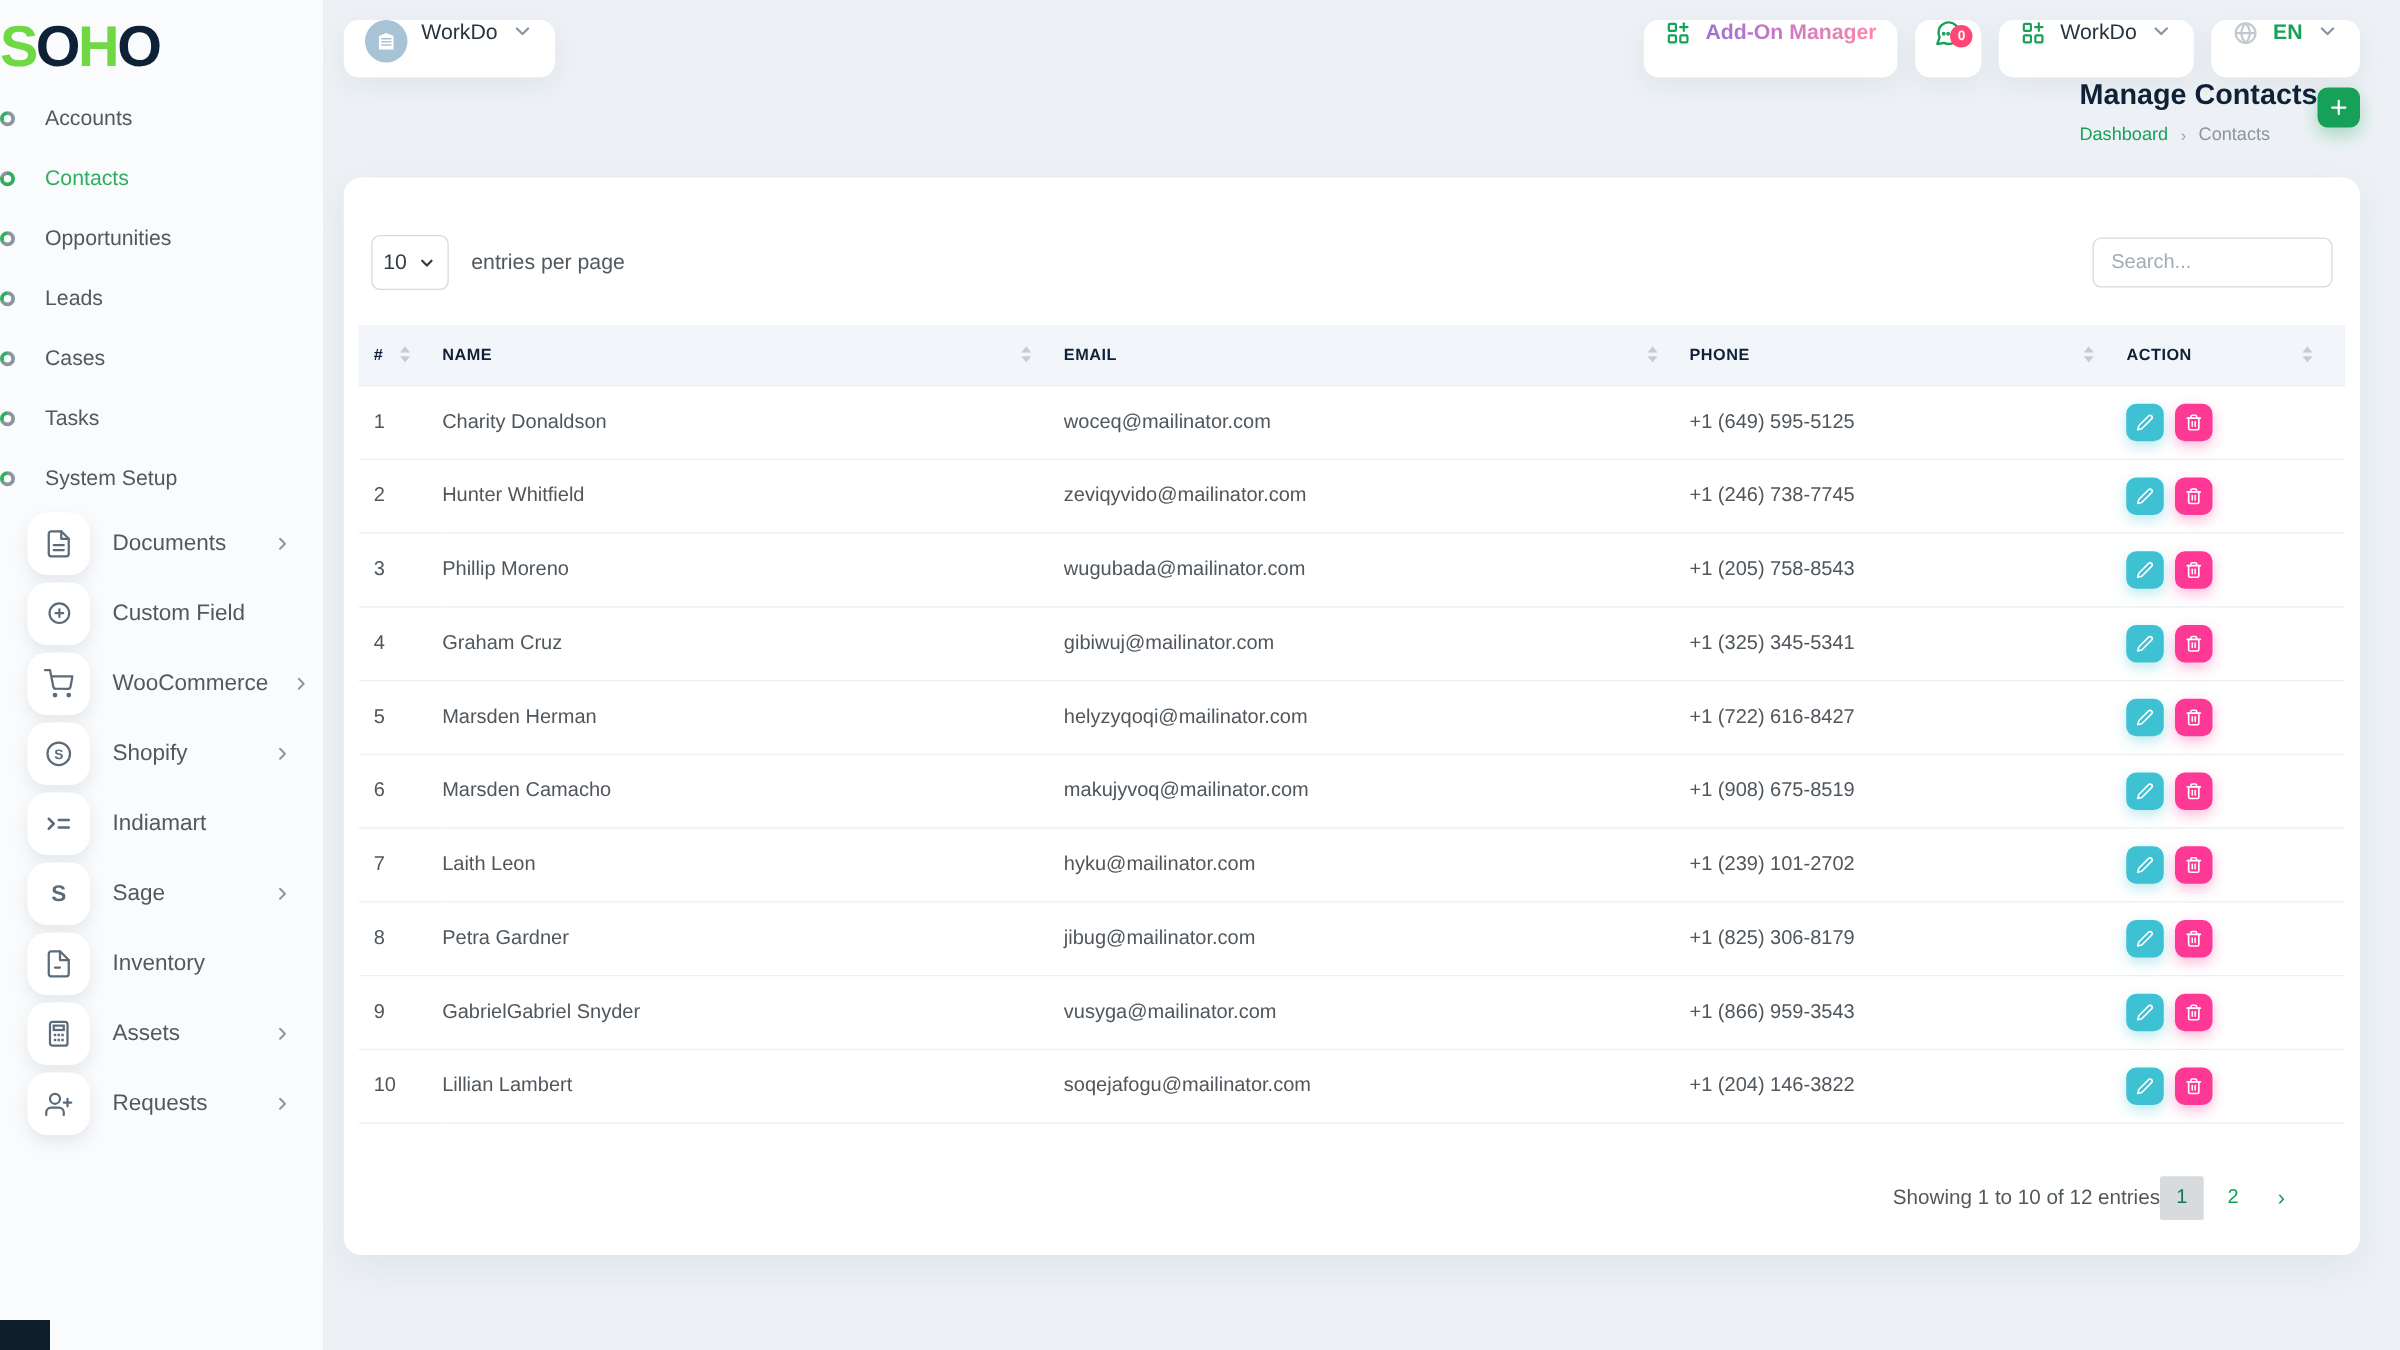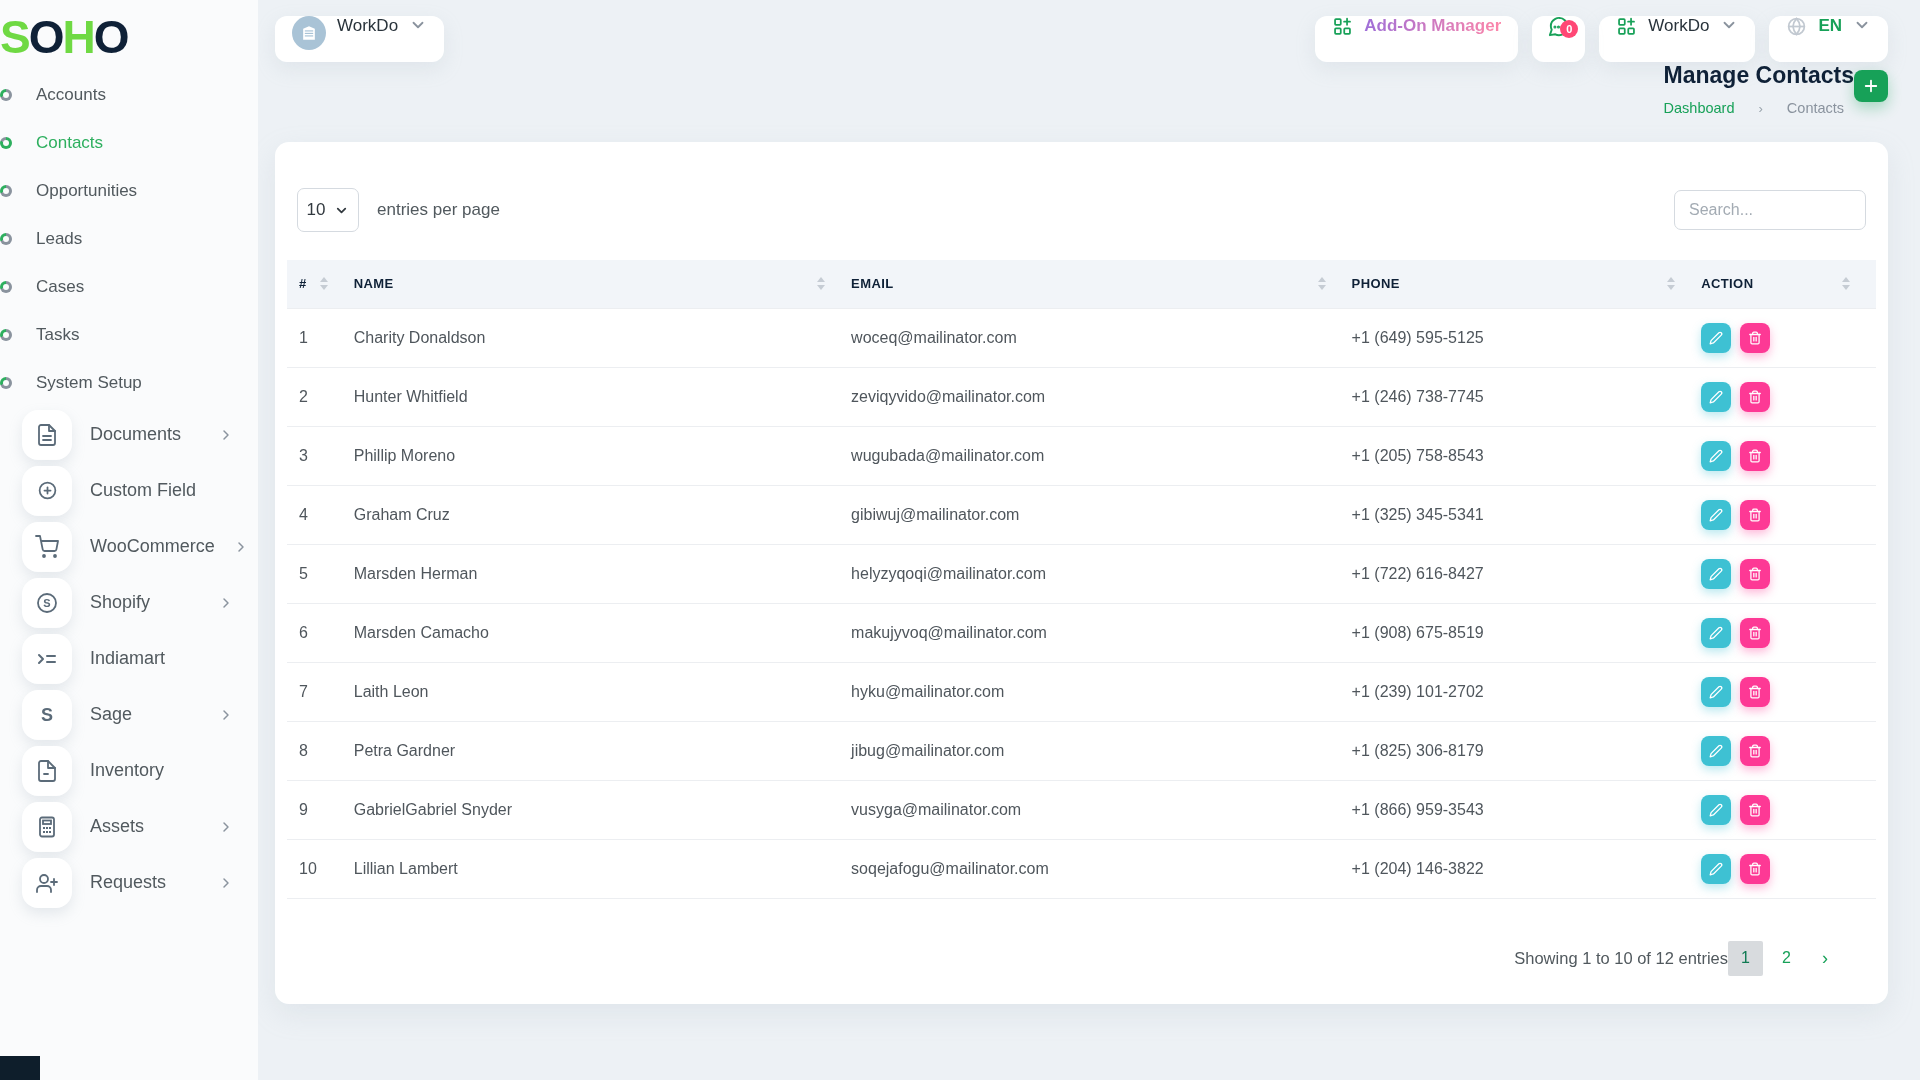--- a/index.html
+++ b/index.html
@@ -60,21 +60,21 @@
   .chip.icon-only { padding:0 15px; position:relative; }
   .badge { position:absolute; top:4px; right:7px; min-width:18px; height:18px; border-radius:9px;
     background:#ff4775; color:#fff; font-size:11px; font-weight:700; display:flex;
     align-items:center; justify-content:center; padding:0 5px; }
   .green { color:#17a158; }
   .gray-ic { color:#c2c9d1; }
   .en-lbl { color:#17a158; font-weight:600; }
 
   .heading { display:flex; justify-content:flex-end; align-items:flex-start; padding-left:13px; }
   .heading h1 { font-size:23px; color:#0f2137; font-weight:700; }
-  .breadcrumb { margin-top:11px; display:flex; align-items:center; gap:24px; font-size:14.5px; }
+  .breadcrumb { margin-top:11px; display:flex; align-items:center; gap:10px; font-size:14.5px; }
   .breadcrumb .link { color:#17a158; cursor:pointer; }
   .breadcrumb .sep { color:#9aa4ad; font-size:13px; }
   .breadcrumb .current { color:#8a939e; }
   .add-btn { width:34px; height:32px; background:#17a158; border:none; border-radius:8px; color:#fff;
     display:flex; align-items:center; justify-content:center; box-shadow:0 6px 14px rgba(23,161,88,.32); margin-top:8px; }
 
   .card { background:#fff; border-radius:14px; margin-top:26px; padding:46px 12px 16px;
     box-shadow:0 10px 28px rgba(160,175,190,.18); min-height:862px; }
 
   .controls { display:flex; align-items:center; margin:0 10px 28px; }

